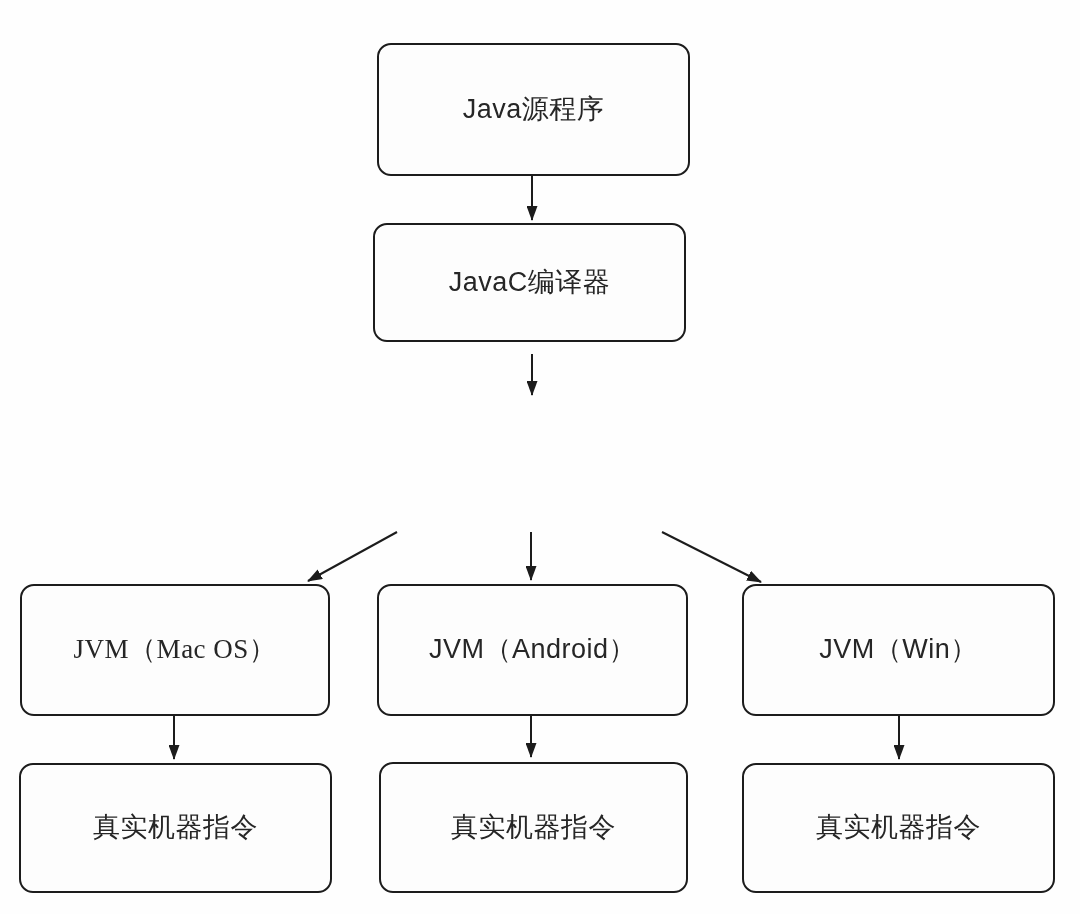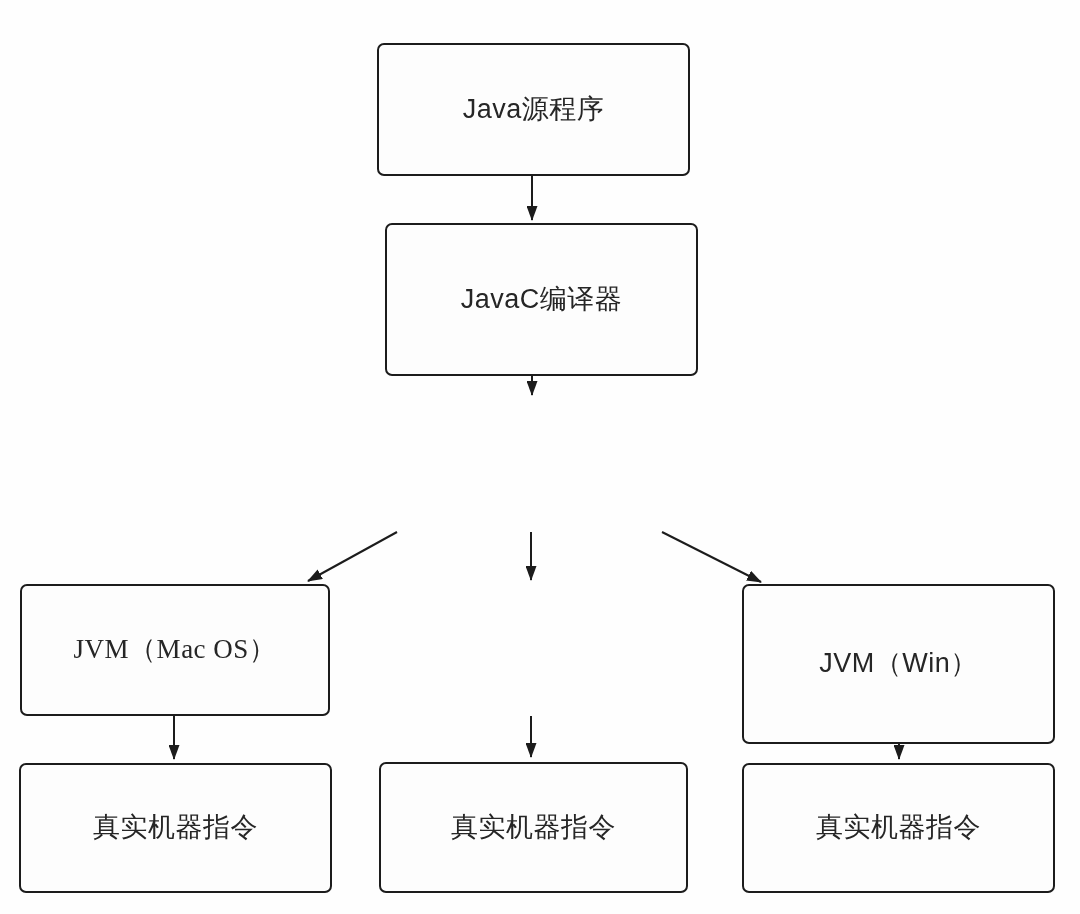--- a/index.html
+++ b/index.html
@@ -21,41 +21,41 @@
     top: 0;
     width: 1080px;
     height: 914px;
     pointer-events: none;
   }
   .node {
     position: absolute;
     box-sizing: border-box;
     background: #fdfdfd;
     border: 2px solid #1c1c1c;
-    border-radius: 7px;
+    border-radius: 14px;
     display: flex;
     align-items: center;
     justify-content: center;
     text-align: center;
     padding: 8px 10px;
   }
   .node-label {
     font-size: 27px;
     line-height: 1.25;
     color: #262626;
     white-space: pre-line;
     letter-spacing: 0.5px;
   }
   
   #n-java-source   { left: 377px; top:  43px; width: 313px; height: 133px; }
-  #n-javac         { left: 385px; top: 223px; width: 313px; height: 153px; }
+  #n-javac         { left: 373px; top: 223px; width: 313px; height: 119px; }
   #n-bytecode      { left: 377px; top: 398px; width: 313px; height: 133px; }
   #n-jvm-mac       { left:  20px; top: 584px; width: 310px; height: 132px; font-family: Liberation Serif, serif; }
   #n-jvm-android   { left: 377px; top: 584px; width: 311px; height: 132px; }
-  #n-jvm-win       { left: 742px; top: 584px; width: 313px; height: 160px; }
+  #n-jvm-win       { left: 742px; top: 584px; width: 313px; height: 132px; }
   #n-machine-mac   { left:  19px; top: 763px; width: 313px; height: 130px; }
   #n-machine-android { left: 379px; top: 762px; width: 309px; height: 131px; }
   #n-machine-win   { left: 742px; top: 763px; width: 313px; height: 130px; }
 </style>
 </head>
 <body>
 
 <div class="canvas">
 
   <svg class="edges" viewBox="0 0 1080 914" xmlns="http://www.w3.org/2000/svg">
@@ -80,20 +80,23 @@
 
   <div class="node" id="n-javac">
     <span class="node-label">JavaC编译器</span>
   </div>
 
 
   <div class="node" id="n-jvm-mac">
     <span class="node-label">JVM（Mac OS）</span>
   </div>
 
+  <div class="node" id="n-jvm-android">
+    <span class="node-label">JVM（Android）</span>
+  </div>
 
   <div class="node" id="n-jvm-win">
     <span class="node-label">JVM（Win）</span>
   </div>
 
   <div class="node" id="n-machine-mac">
     <span class="node-label">真实机器指令</span>
   </div>
 
   <div class="node" id="n-machine-android">

